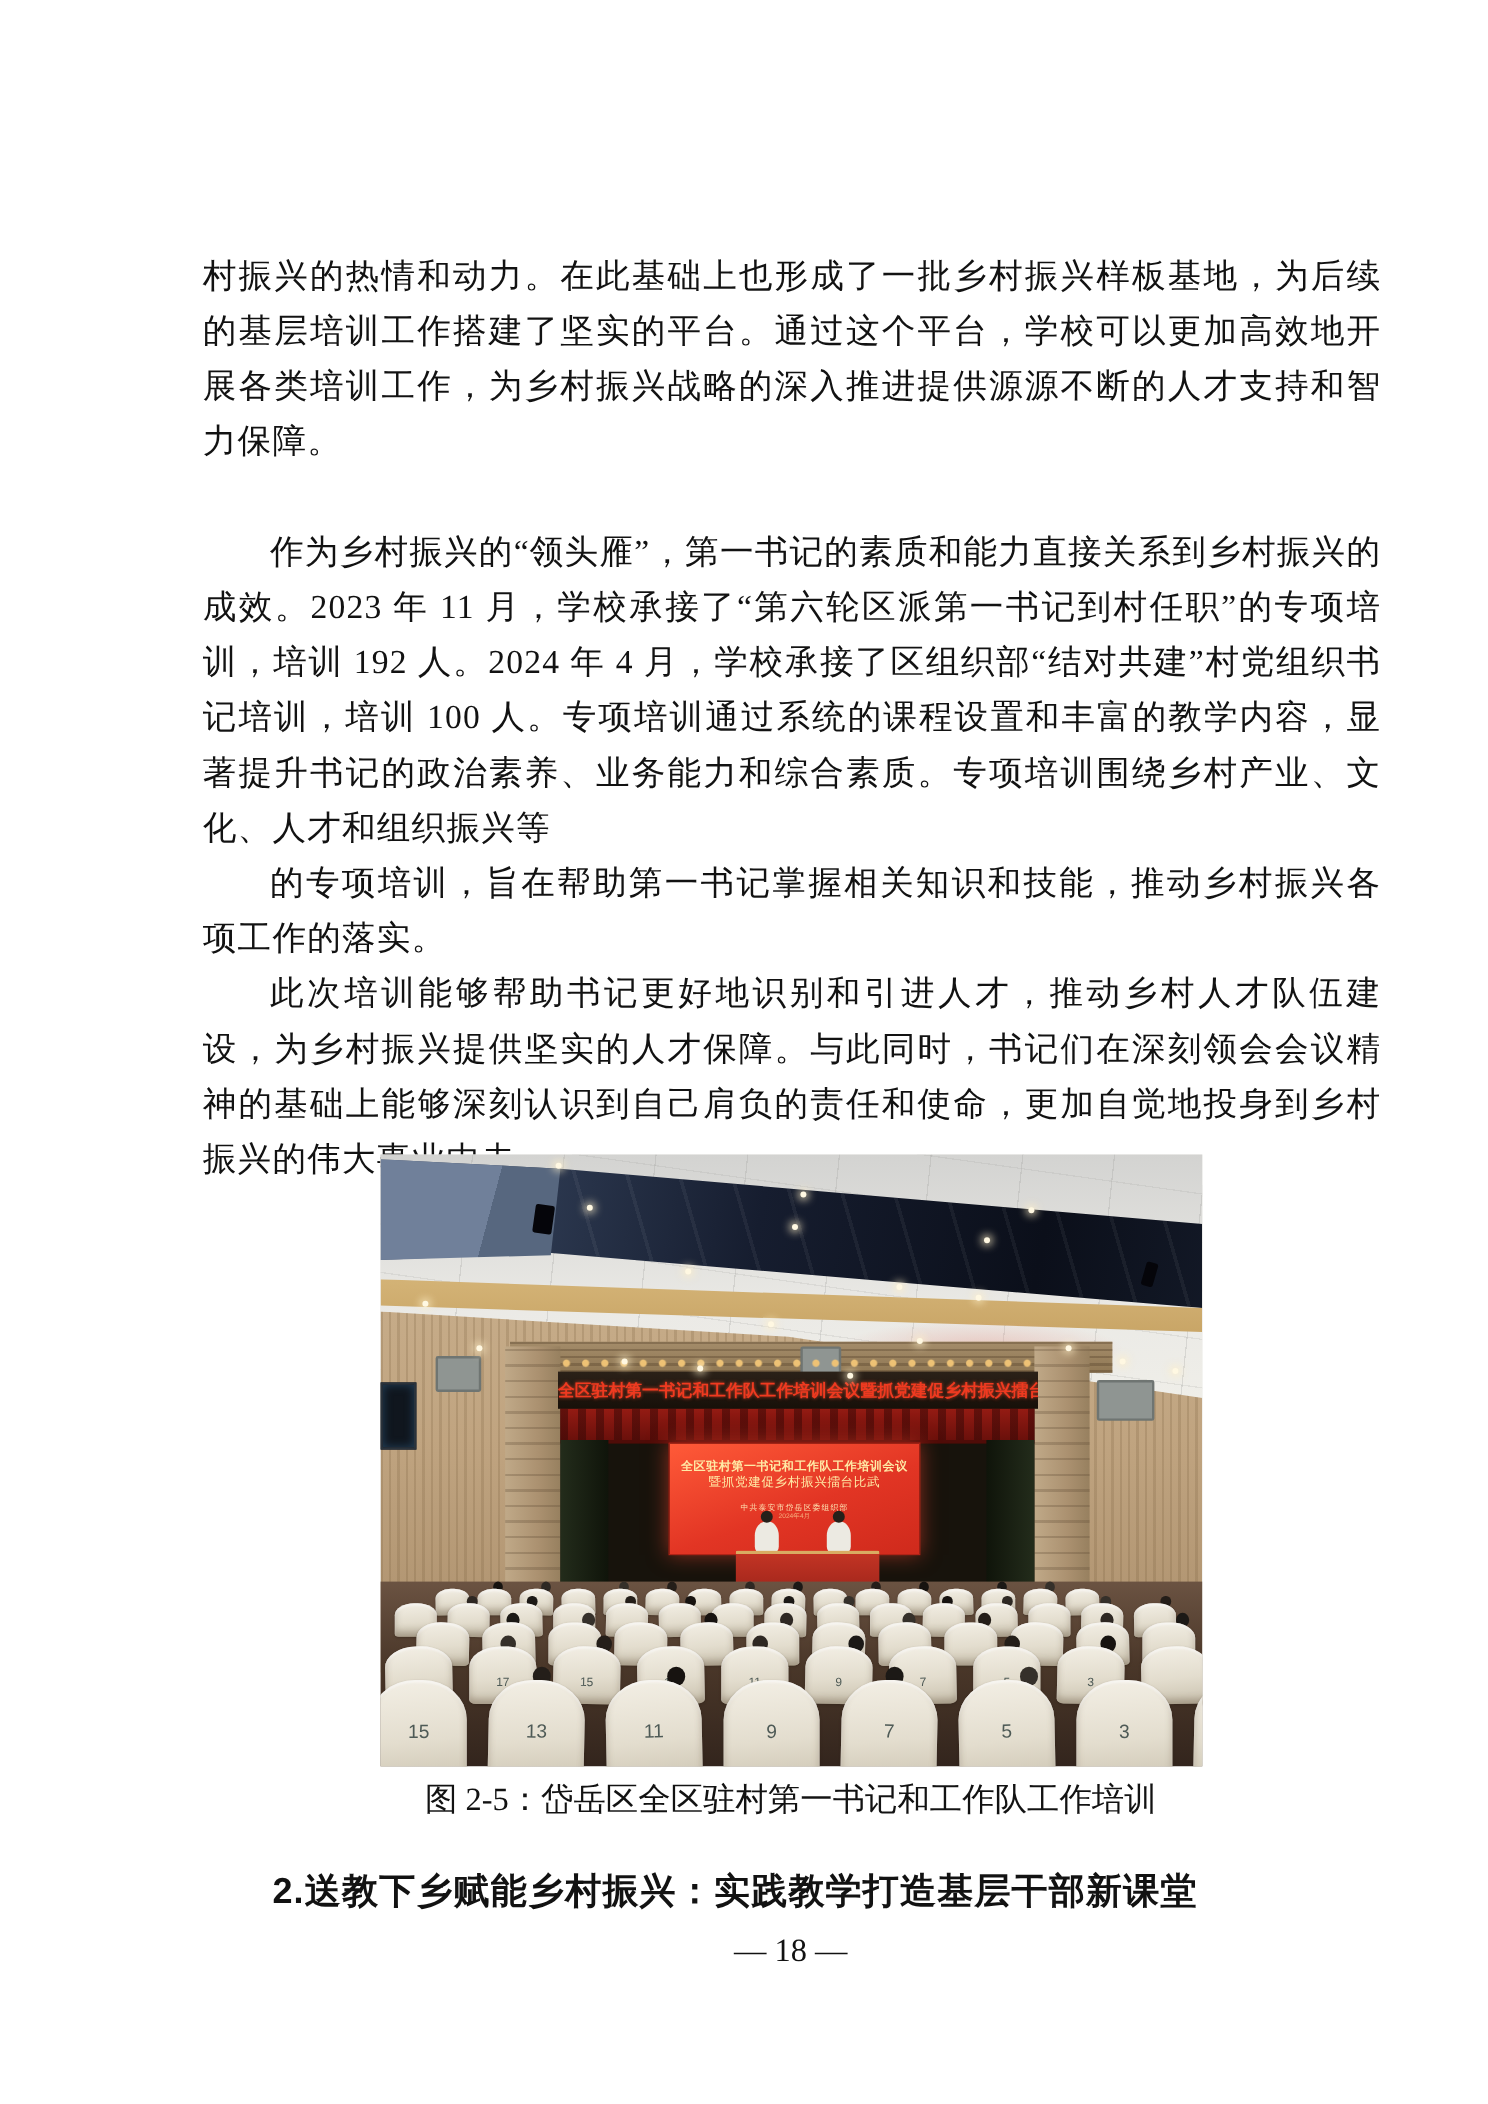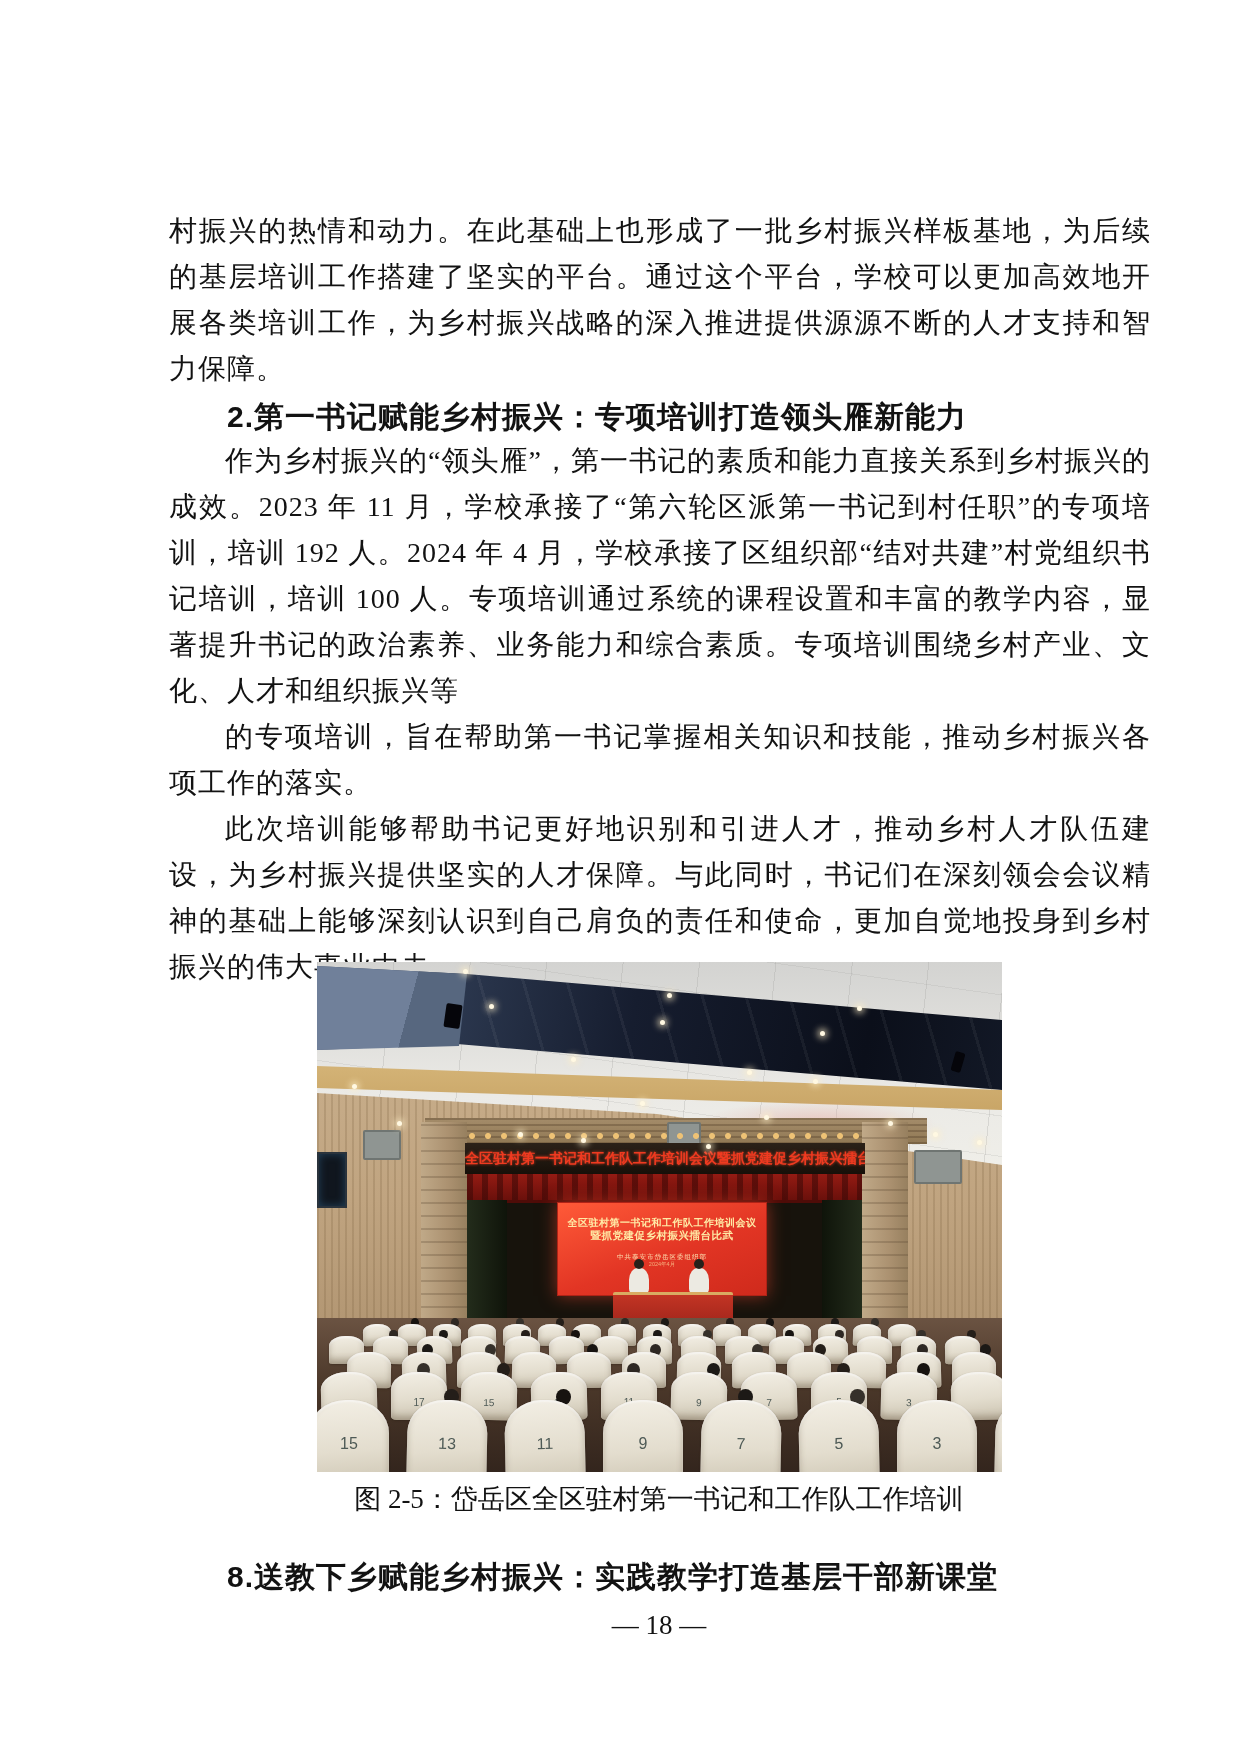--- a/index.html
+++ b/index.html
@@ -74,21 +74,21 @@
       linear-gradient(#941b13,#6a100b);
     border-bottom:3px solid #4f0c08;}
   .curtain{top:238px;width:40px;height:130px;}
   .cur-l{left:150px;background:linear-gradient(90deg,#232c1b,#0f140a);}
   .cur-r{left:505px;background:linear-gradient(270deg,#232c1b,#0f140a);}
   .screen-red{left:240px;top:240px;width:208px;height:92px;text-align:center;
     background:linear-gradient(160deg,#ff5a38,#e23524 55%,#cf2a1c);
     border:1px solid #b02317;box-shadow:0 0 16px rgba(235,70,45,.55);}
   .screen-red div{position:static;font-family:"Liberation Sans","DejaVu Sans",sans-serif;}
   .scr-line1{margin-top:13px;font-size:10px;line-height:13px;font-weight:bold;color:#ffeaa6;letter-spacing:.5px;}
-  .scr-line2{font-size:10.5px;line-height:13px;font-weight:bold;color:#ffeaa6;letter-spacing:.5px;}
+  .scr-line2{font-size:10.5px;line-height:13px;font-weight:normal;color:#ffeaa6;letter-spacing:.5px;}
   .scr-org{margin-top:11px;font-size:6.5px;line-height:8px;color:#ffe9b8;opacity:.95;letter-spacing:1px;}
   .scr-date{font-size:5.5px;line-height:7px;color:#ffdfa0;opacity:.7;}
   .stage-floor{left:0;top:0;width:685px;height:420px;
     background:radial-gradient(ellipse at 50% 70%,#9a6a38,#7a4a26 60%,#63391c);
     clip-path:polygon(150px 360px,545px 360px,608px 396px,88px 396px);}
   .stage-edge{left:88px;top:394px;width:520px;height:9px;background:#2e1c10;}
   .stage-table{left:296px;top:330px;width:120px;height:34px;border-radius:2px;
     background:linear-gradient(#c23424,#9e241a);border-top:3px solid #d9ab62;}
   .person{width:20px;height:26px;background:#eceae2;border-radius:45% 45% 20% 20%;}
   .person::after{content:"";position:absolute;top:-9px;left:5px;width:10px;height:10px;border-radius:50%;background:#26201a;}
@@ -108,21 +108,20 @@
     font-family:"Liberation Sans","DejaVu Sans",sans-serif;}
   .head{border-radius:50%;}
 </style>
 </head>
 <body>
 
 <div class="page">
 
   <p class="tblock" style="top:180px;">村振兴的热情和动力。在此基础上也形成了一批乡村振兴样板基地，为后续的基层培训工作搭建了坚实的平台。通过这个平台，学校可以更加高效地开展各类培训工作，为乡村振兴战略的深入推进提供源源不断的人才支持和智力保障。</p>
 
-  <h3 class="hblock" style="top:364px;">2.第一书记赋能乡村振兴：专项培训打造领头雁新能力</h3>
 
   <p class="tblock indent" style="top:410px;">作为乡村振兴的“领头雁”，第一书记的素质和能力直接关系到乡村振兴的成效。2023 年 11 月，学校承接了“第六轮区派第一书记到村任职”的专项培训，培训 192 人。2024 年 4 月，学校承接了区组织部“结对共建”村党组织书记培训，培训 100 人。专项培训通过系统的课程设置和丰富的教学内容，显著提升书记的政治素养、业务能力和综合素质。专项培训围绕乡村产业、文化、人才和组织振兴等</p>
 
   <p class="tblock indent" style="top:686px;">的专项培训，旨在帮助第一书记掌握相关知识和技能，推动乡村振兴各项工作的落实。</p>
 
   <p class="tblock indent" style="top:778px;">此次培训能够帮助书记更好地识别和引进人才，推动乡村人才队伍建设，为乡村振兴提供坚实的人才保障。与此同时，书记们在深刻领会会议精神的基础上能够深刻认识到自己肩负的责任和使命，更加自觉地投身到乡村振兴的伟大事业中去。</p>
 
   <div class="photo" id="photo">
     <div class="ceil-base"></div>
     <div class="ceil-dark"></div>
@@ -305,17 +304,17 @@
         <span style="font-size: 16px;">5</span>
       </div>
       <div class="chair" style="left: 580px; top: 438px; width: 80px; height: 92px; transform: rotate(0deg);">
         <span style="font-size: 16px;">3</span>
       </div>
       <div class="chair" style="left: 678px; top: 438px; width: 80px; height: 92px; transform: rotate(1.2deg);"></div>
     </div>
 
   <div class="caption" style="top:1482px;">图 2-5：岱岳区全区驻村第一书记和工作队工作培训</div>
 
-  <h3 class="hblock" style="top:1524px;">8.送教下乡赋能乡村振兴：实践教学打造基层干部新课堂</h3>
+  <h3 class="hblock" style="top:1524px;">2.送教下乡赋能乡村振兴：实践教学打造基层干部新课堂</h3>
 
   <div class="pagefooter" style="top:1608px;">— 18 —</div>
 
 </div>
 
 </body></html>

